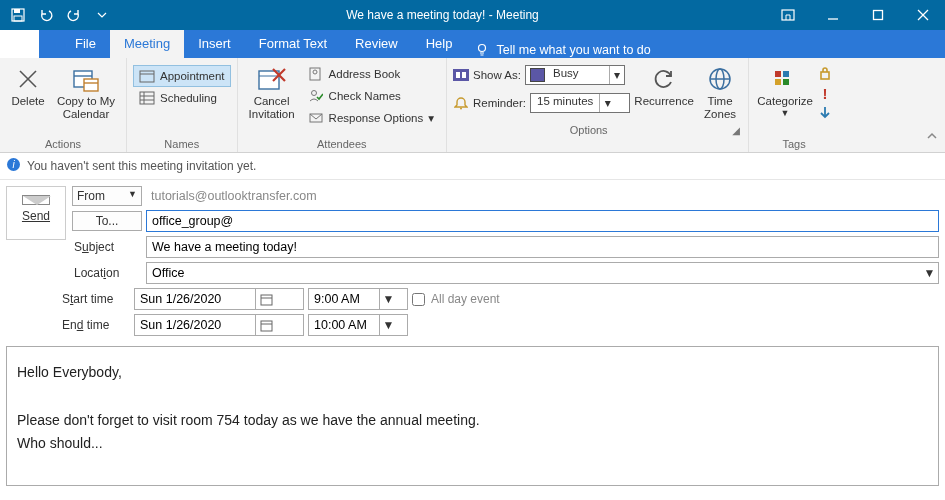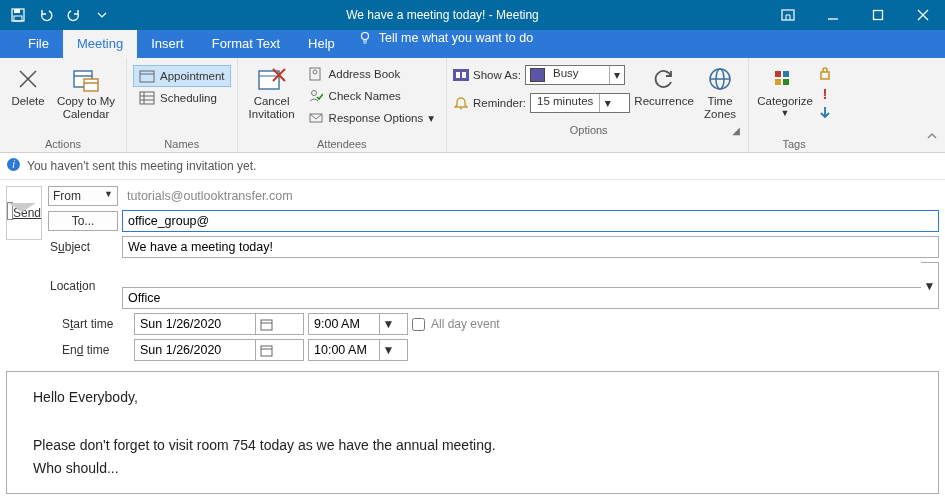--- a/index.html
+++ b/index.html
@@ -8,21 +8,21 @@
   
   .titlebar { background: #0369a1; height: 30px; display: flex; align-items: center; color: #fff; }
   .titlebar .qat { display: flex; align-items: center; padding: 0 4px; }
   .titlebar .qat button { background: none; border: none; color: #fff; width: 28px; height: 28px; display: flex; align-items: center; justify-content: center; cursor: pointer; }
   .titlebar .title { flex: 1; text-align: center; font-size: 12px; }
   .titlebar .wincontrols { display: flex; }
   .titlebar .wincontrols button { background: none; border: none; color: #fff; width: 45px; height: 30px; display: flex; align-items: center; justify-content: center; cursor: pointer; }
   .titlebar svg { stroke: #fff; fill: none; }
 
   
-  .tabsrow { background: #2b78d7; height: 28px; display: flex; align-items: flex-start; padding-left: 14px; color: #fff; }
+  .tabsrow { background: #2b78d7; height: 28px; display: flex; align-items: flex-end; padding-left: 22px; color: #fff; margin-left: 39px; }
   .tabsrow .tab { padding: 6px 14px 7px 14px; font-size: 13px; cursor: pointer; }
   .tabsrow .tab.active { background: #f3f3f3; color: #2b78d7; }
   .tabsrow .file { padding: 6px 14px 7px 14px; font-size: 13px; cursor: pointer; }
   .tabsrow .tellme { display: flex; align-items: center; padding: 0 8px; gap: 6px; font-size: 12.5px; cursor: text; }
   .tabsrow .tellme svg { stroke: #fff; fill: none; }
 
   
   .ribbon { background: #f3f3f3; border-bottom: 1px solid #d1d1d1; height: 95px; display: flex; position: relative; }
   .group { display: flex; flex-direction: column; padding: 3px 6px 1px 6px; border-right: 1px solid #e0e0e0; }
   .group .glabel { text-align: center; font-size: 11px; color: #666; padding: 1px 0; margin-top: auto; }
@@ -39,21 +39,21 @@
   .combo .arrow { border-left: 1px solid #ababab; width: 16px; display:flex; align-items:center; justify-content:center; }
 
   .collapse { position: absolute; right: 6px; bottom: 6px; cursor: pointer; color: #666; }
 
   
   .infobar { display: flex; align-items: center; gap: 6px; padding: 4px 6px; color: #555; border-bottom: 1px solid #e6e6e6; font-size: 12px; }
   .infobar .icn { color: #2b78d7; }
 
   
   .form { display: flex; padding: 6px 6px 0 6px; gap: 0; }
-  .sendcol { width: 36px; border: 1px solid #ccc; display: flex; flex-direction: row; align-items: center; justify-content: flex-start; padding: 8px 0 8px 0; margin-right: 6px; cursor: pointer; height: 54px; }
+  .sendcol { width: 60px; border: 1px solid #ccc; display: flex; flex-direction: column; align-items: center; justify-content: flex-start; padding: 8px 0 16px 0; margin-right: 6px; cursor: pointer; height: 54px; }
   .sendcol .env { width: 28px; height: 18px; border: 1px solid #888; margin-bottom: 4px; position: relative; }
   .sendcol .env::before { content:""; position:absolute; left:0; right:0; top:0; height:0; border-left:14px solid transparent; border-right:14px solid transparent; border-top:9px solid #ccc; }
   .sendcol .lbl { font-size: 12px; text-decoration: underline; }
   .grid { flex: 1; display: grid; grid-template-columns: 70px 1fr; column-gap: 4px; row-gap: 4px; align-items: center; }
   .flabel { font-size: 12px; color: #333; text-align: left; padding: 0 0 0 2px; }
   .flabel.btn { border: 1px solid #ababab; background: #fdfdfd; padding: 2px 4px; cursor: pointer; display: flex; justify-content: space-between; align-items: flex-start; }
   .finput { border: 1px solid #ababab; height: 22px; padding: 2px 5px; font-size: 12.5px; width: 100%; }
   .finput.blue { border: 1px solid #2b78d7; }
   .readonly { color: #888; padding-left: 5px; font-size: 12.5px; }
   .locrow { display:flex; }
@@ -61,21 +61,21 @@
   .locrow .locarrow { border:1px solid #ababab; border-left:none; width:18px; display:flex; align-items:center; justify-content:center; cursor:pointer; }
   .dcombo { display:flex; border:1px solid #ababab; height:22px; }
   .dcombo input { border:none; padding:2px 5px; font-size:12.5px; }
   .dcombo .cal { border-left:1px solid #ababab; width:22px; display:flex; align-items:center; justify-content:center; cursor:pointer; }
   .dcombo .ar { border-left:1px solid #ababab; width:18px; display:flex; align-items:center; justify-content:center; cursor:pointer; }
   .tgrid { display:grid; grid-template-columns: 70px 170px 100px 1fr; column-gap:4px; row-gap:4px; align-items:center; margin: 4px 6px 0 60px; }
   .chk { display:flex; align-items:center; gap:6px; color:#888; font-size:12px; }
   .chk input { width:13px; height:13px; }
 
   
-  .bodybox { margin: 10px 6px 6px 6px; border: 1px solid #ababab; height: 123px; padding: 14px 26px; font-size: 14px; line-height: 1.7; color: #222; overflow:hidden; }
+  .bodybox { margin: 10px 6px 6px 6px; border: 1px solid #ababab; height: 140px; padding: 14px 10px; font-size: 14px; line-height: 1.7; color: #222; overflow:hidden; }
 
   
   .i16 { width:16px; height:16px; display:inline-flex; align-items:center; justify-content:center; }
   .options-launch { font-size:10px; color:#777; cursor:pointer; padding-right:2px; display:flex; justify-content:flex-end; }
 </style>
 </head>
 <body>
 
 <div class="titlebar">
   <div class="qat">
@@ -129,20 +129,21 @@
         </svg>
       </button>
   </div>
 </div>
 
 <div class="tabsrow">
   <div class="file">File</div>
   <div class="tab active">Meeting</div>
   <div class="tab">Insert</div>
   <div class="tab">Format Text</div>
+  <div class="tab">Review</div>
   <div class="tab">Help</div>
   <div class="tellme">
     <span class="i16">
         <svg width="14" height="14" viewBox="0 0 14 14">
           <circle cx="7" cy="5" r="3.5" stroke-width="1.2"></circle>
           <path d="M5 10 L9 10 M5.5 12 L8.5 12" stroke-width="1.2"></path>
         </svg>
       </span>
     <span>Tell me what you want to do</span>
   </div>
@@ -372,21 +373,21 @@
     <div class="flabel btn" style="justify-content:center">
       <span>To...</span>
     </div>
     <input class="finput blue" value="office_group@" style="">
 
     <div class="flabel">S<u>u</u>bject</div>
     <input class="finput" value="We have a meeting today!" style="">
 
     <div class="flabel">Locat<u>i</u>on</div>
     <div class="locrow">
-      <input class="finput" style="border-right: none; margin-top: 25px;" value="Office">
+      <input class="finput" style="border-right: none;" value="Office">
       <div class="locarrow">▼</div>
     </div>
   </div>
 </div>
 
 <div class="tgrid">
   <div class="flabel">S<u>t</u>art time</div>
   <div class="dcombo">
     <input style="width: 120px;" value="Sun 1/26/2020">
     <div class="cal">

